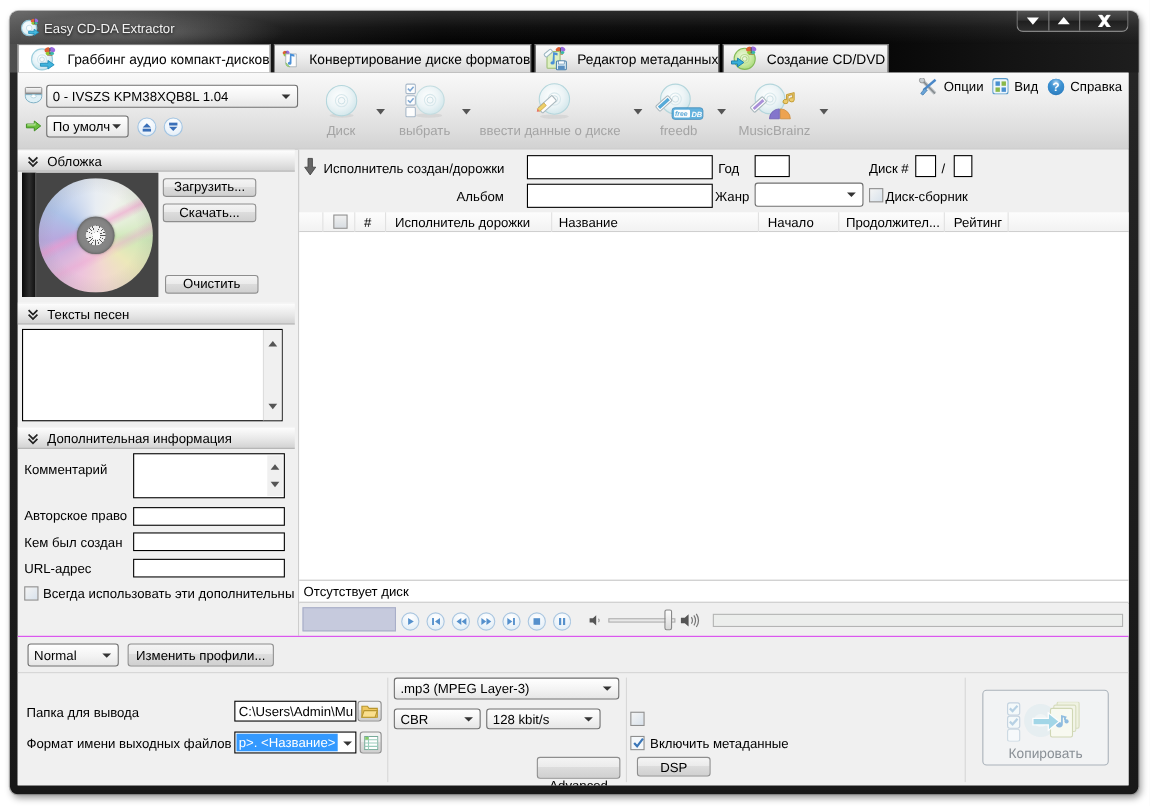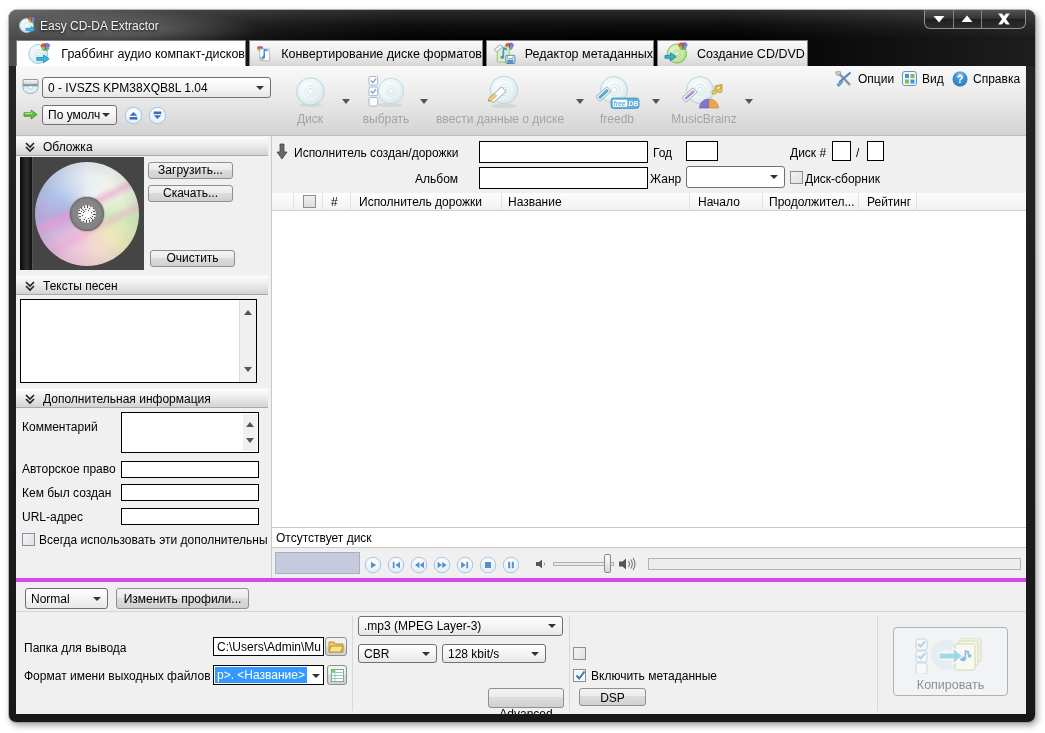--- a/index.html
+++ b/index.html
@@ -36,21 +36,21 @@
 .shead{position:absolute;left:0;width:252px;height:20px;background:linear-gradient(#fdfdfd,#e8e8e8 55%,#d3d3d3);border-top:1px solid #f5f5f5;border-bottom:1px solid #a9a9a9;font-size:12px;color:#000}
 .shead span{position:absolute;left:27px;top:3px}
 .chev{position:absolute;left:8px;top:4px}
 .btn{position:absolute;border:1px solid #8e8e8e;border-radius:3px;background:linear-gradient(#f4f4f4,#ebebeb 45%,#dddddd 46%,#d0d0d0);font-size:12px;color:#000;text-align:center}
 .tbox{position:absolute;background:#fff;border:1px solid #000000}
 .lbl{position:absolute;font-size:12px;color:#000;white-space:nowrap}
 .cb{position:absolute;width:13px;height:13px;border:1px solid #8e8e8e;background:linear-gradient(135deg,#f4f4f4,#d8e2ec)}
 
 #mainpanel{position:absolute;left:255px;top:70px;width:755px;height:442px;background:#f0f0f0;border-left:1px solid #c9c9c9}
 
-#profilestrip{position:absolute;left:0;top:512px;width:1010px;height:33px;background:#efefef;border-top:4px solid #d946ef}
+#profilestrip{position:absolute;left:0;top:512px;width:1010px;height:33px;background:#efefef;border-top:1px solid #d946ef}
 #bottompanel{position:absolute;left:0;top:545px;width:1010px;height:103px;background:#f0f0f0;border-top:1px solid #d4d4d4}
 .vsep{position:absolute;width:1px;background:#d8d8d8}
 </style></head>
 <body>
 <svg width="0" height="0" style="position:absolute">
 <defs>
       <g id="bfly">
   <line x1="-2.2" y1="3.2" x2="2.2" y2="3.2" stroke="#8a5a20" stroke-width=".9" opacity=".7"></line>
   <ellipse cx="-2" cy="-1.2" rx="2.5" ry="2" fill="#e05f35" transform="rotate(-34 -2 -1.2)"></ellipse>
   <ellipse cx="2" cy="-1.4" rx="2.5" ry="2" fill="#9a6ae0" transform="rotate(34 2 -1.4)"></ellipse>

